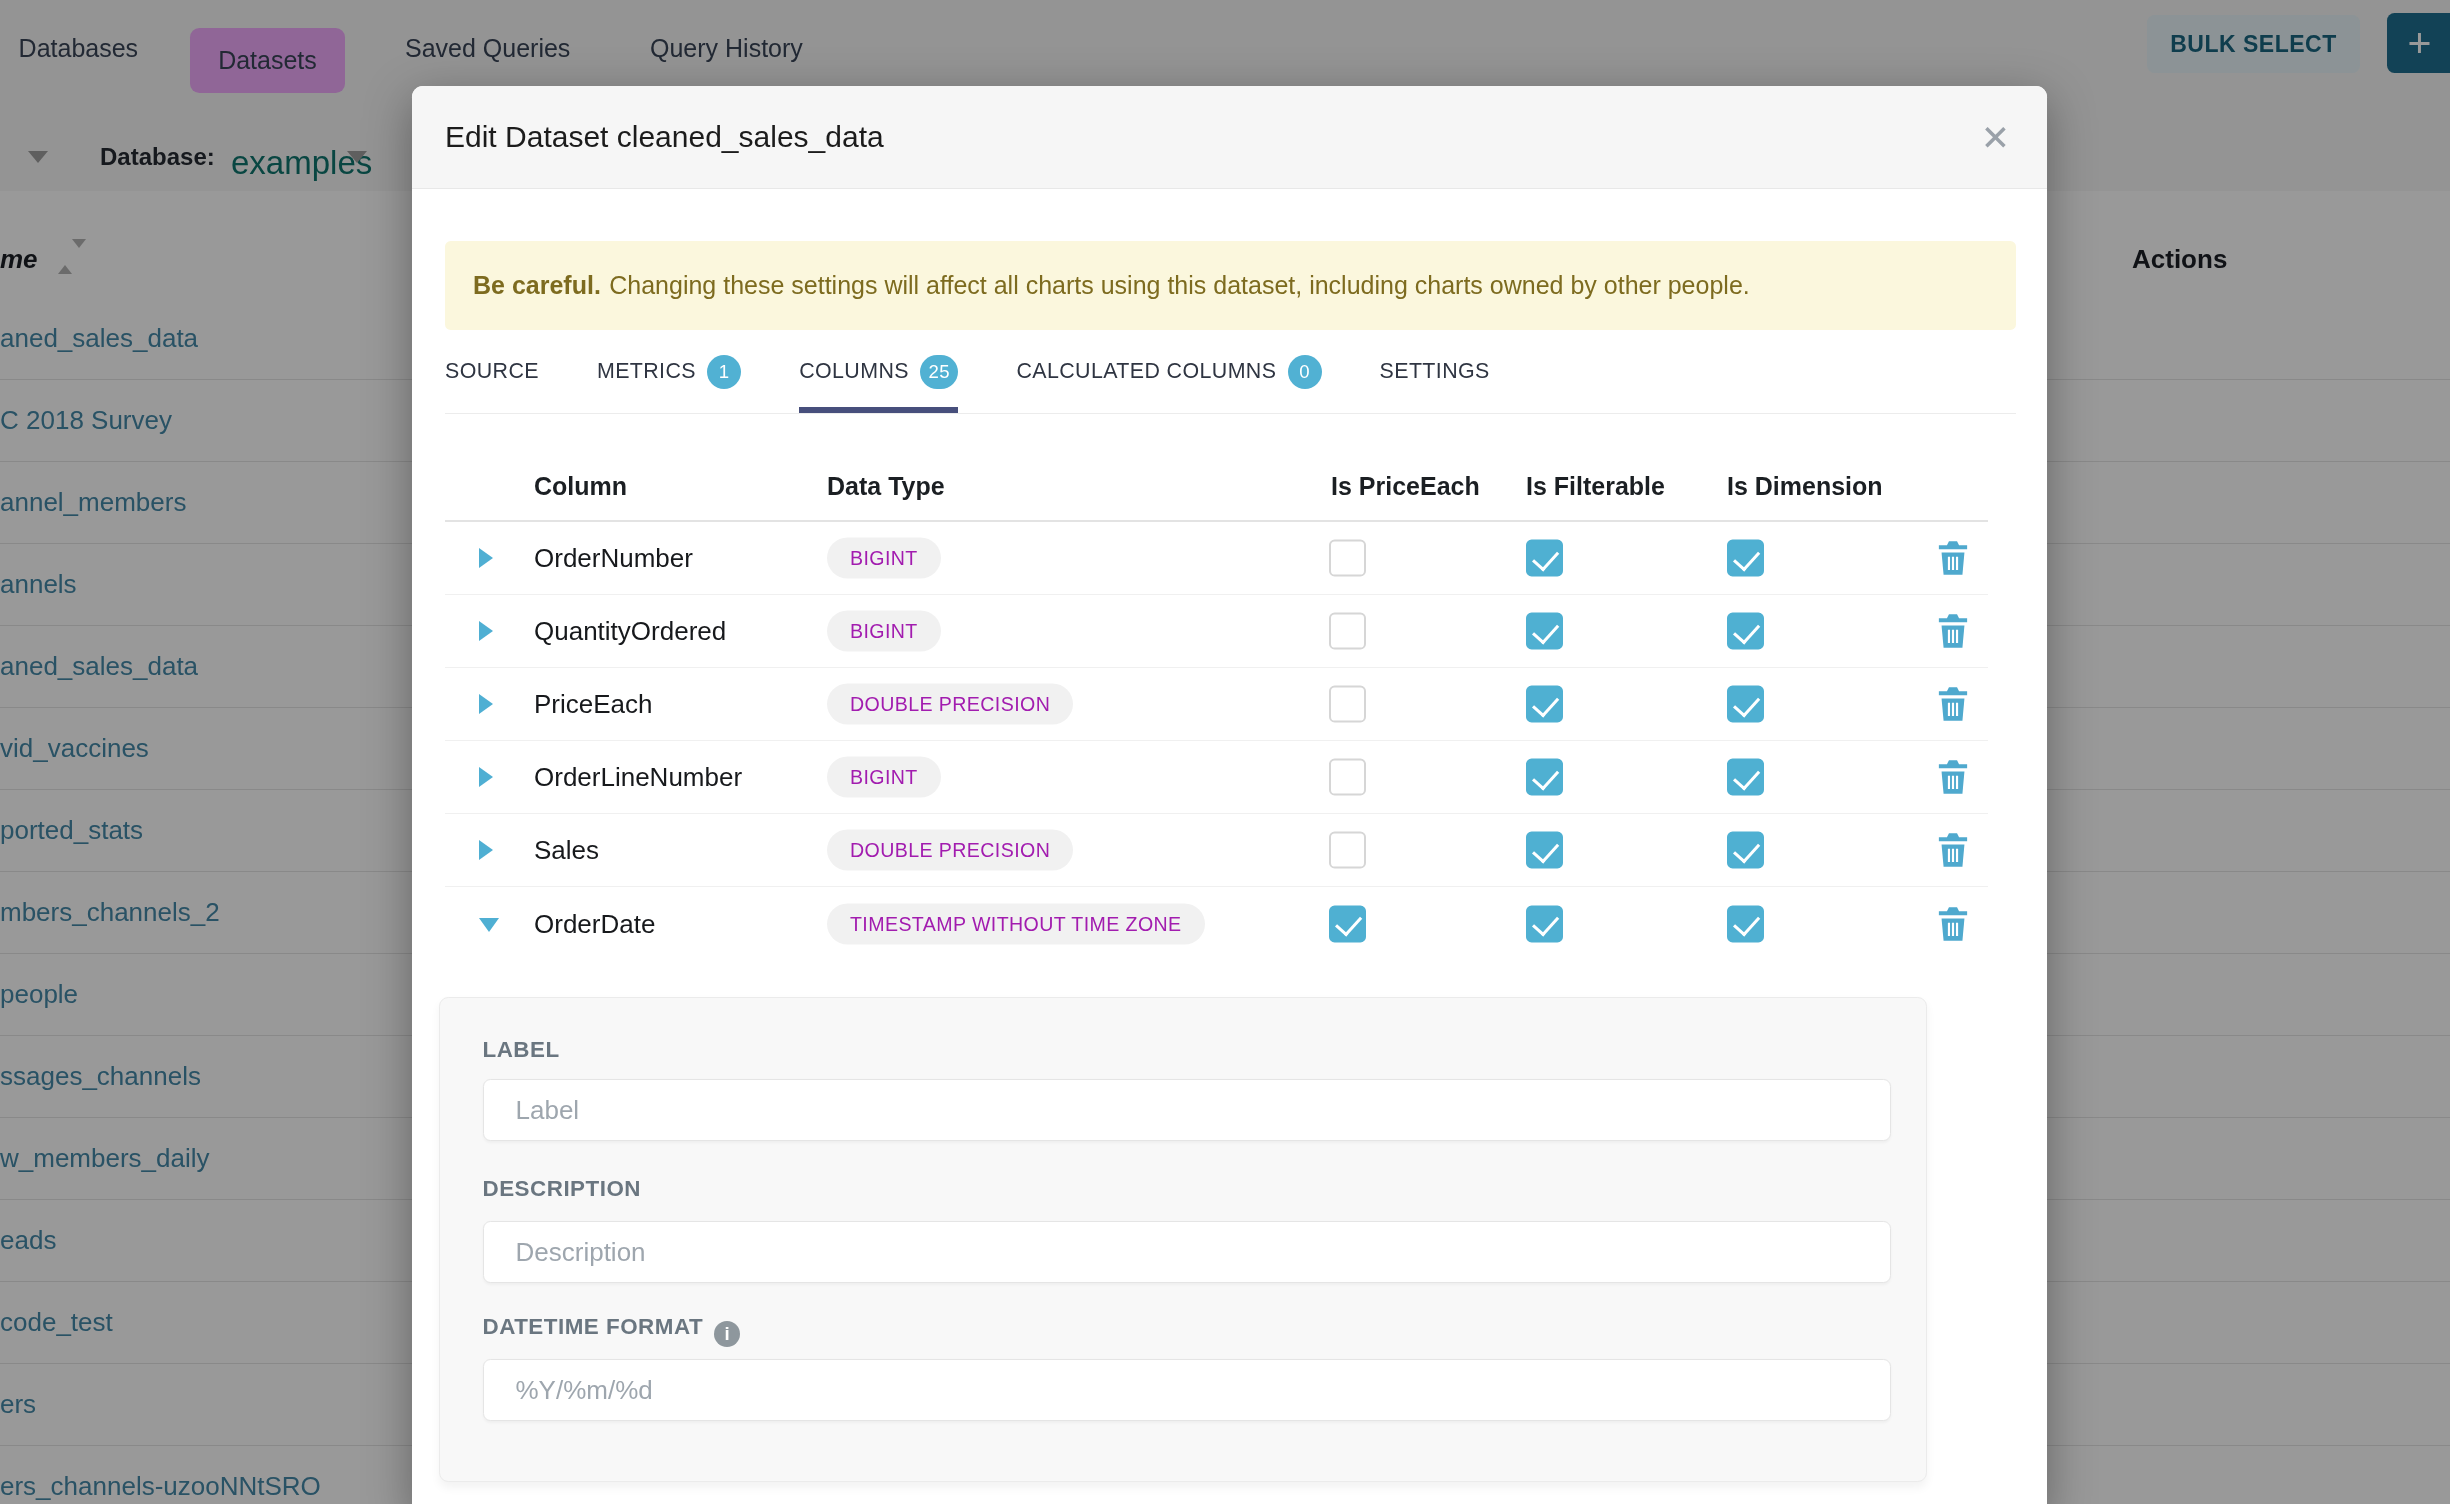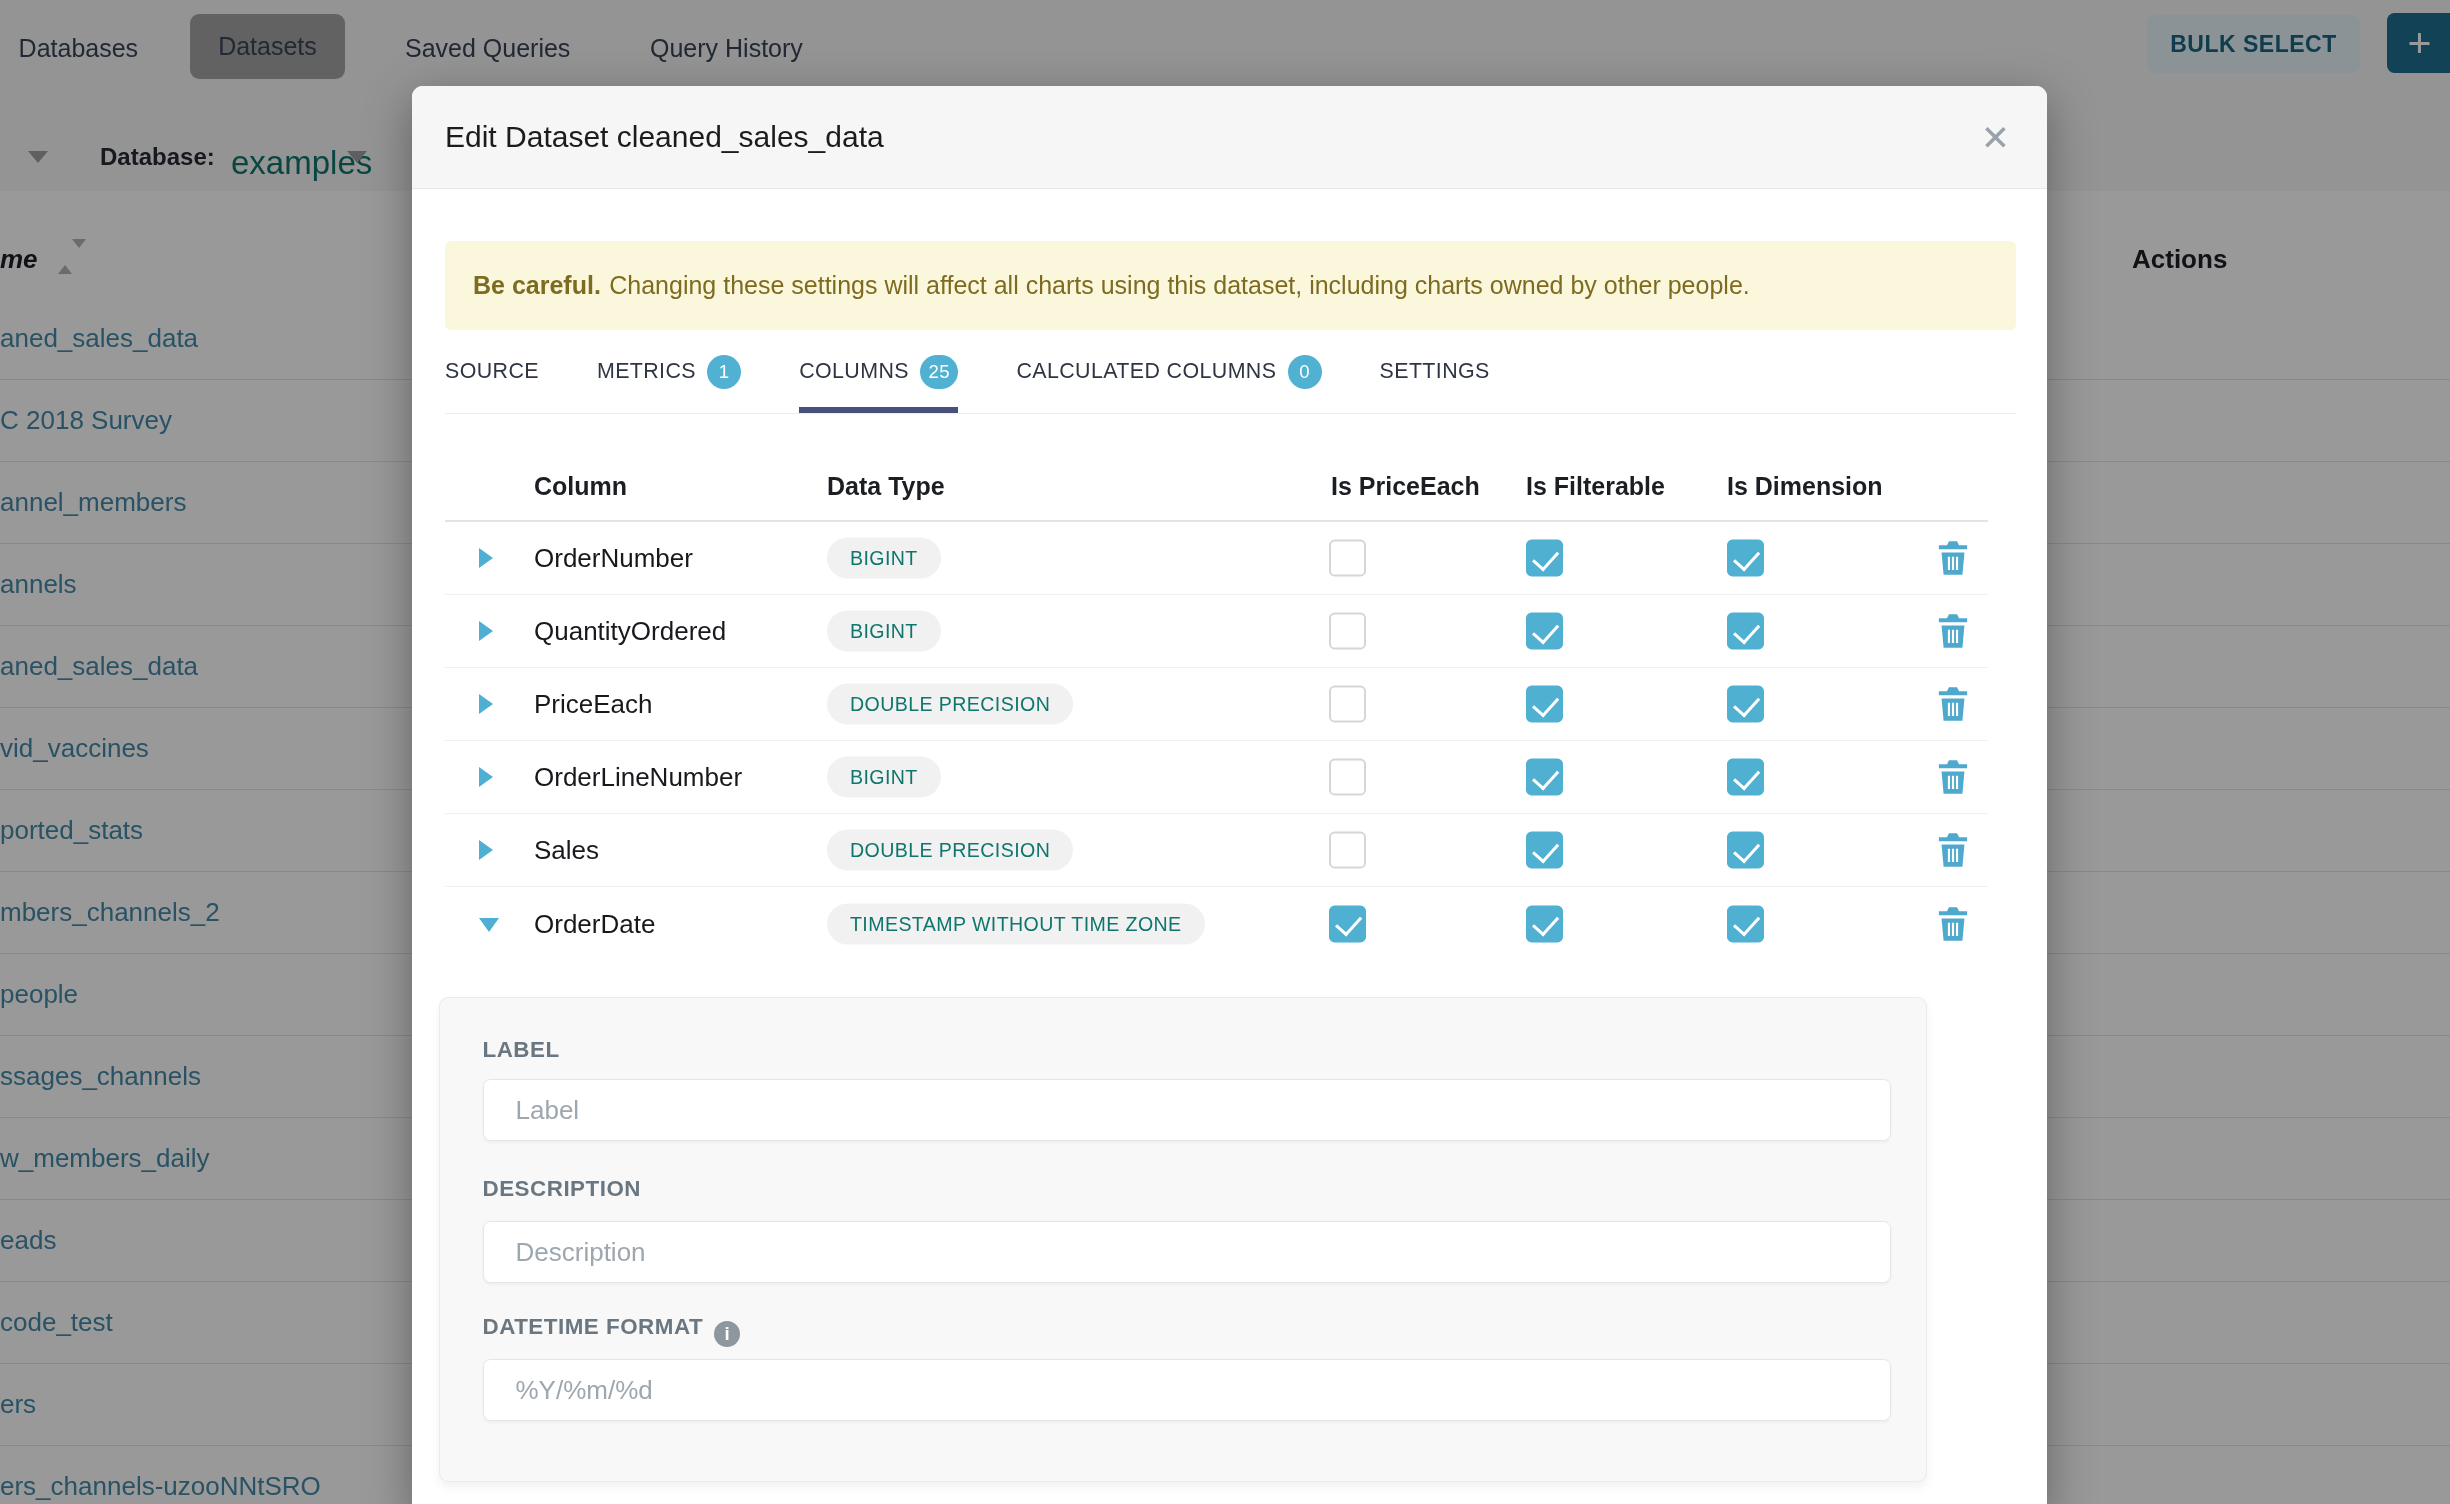--- a/index.html
+++ b/index.html
@@ -7,22 +7,22 @@
   #root {
     position:relative; width:2450px; height:1505px; overflow:hidden;
     background:#F7F7F7; font-family:"Liberation Sans", sans-serif;
   }
 
   
   .topnav { position:absolute; top:0; left:0; width:2450px; height:97px; background:#F7F7F7; }
   .nav-item { position:absolute; top:0; height:97px; display:flex; align-items:center;
               font-size:25px; color:#3A4558; cursor:pointer; }
   .nav-item.n0 { left:18.6px; }
-  .nav-item.n1 { left:190px; top:14px; height:65px; width:155px; justify-content:center;
-                 background:#a3a3a3; border-radius:9.3px; }
+  .nav-item.n1 { left:190px; top:28px; height:65px; width:155px; justify-content:center;
+                 background:#f0abfc; border-radius:9.3px; }
   .nav-item.n2 { left:405px; }
   .nav-item.n3 { left:650px; }
   .btn-bulk { position:absolute; left:2147px; top:15px; width:213px; height:58px;
               background:#E9F6FA; border-radius:7.5px; color:#1A6680; font-size:23px;
               font-weight:bold; letter-spacing:0.5px; display:flex; align-items:center; justify-content:center; }
   .btn-plus { position:absolute; left:2387px; top:13px; width:84px; height:60px;
               background:#1E6F8F; border-radius:7.5px; color:#fff; font-size:41px;
               display:flex; align-items:center; justify-content:flex-start; padding-left:20.5px; }
 
   .caret-down-gray { width:0; height:0; border-left:10.3px solid transparent;
@@ -85,21 +85,21 @@
   .col-row { position:relative; height:73px; border-bottom:0.9px solid #F0F0F0; }
   .col-row.last { border-bottom:none; }
   .caret { position:absolute; left:34px; top:50%; transform:translateY(-50%); width:0; height:0; cursor:pointer; }
   .caret.right { border-top:10.3px solid transparent; border-bottom:10.3px solid transparent;
                  border-left:14px solid #4FAFD3; }
   .caret.down  { border-left:10.3px solid transparent; border-right:10.3px solid transparent;
                  border-top:14px solid #4FAFD3; margin-top:1.9px; }
   .col-name { position:absolute; left:89px; top:50%; transform:translateY(-50%);
               font-size:26px; color:#17191C; white-space:nowrap; }
   .pill { position:absolute; left:382px; top:50%; transform:translateY(-50%); height:41px;
-          border-radius:20.5px; background:#F1F1F1; color:#0f766e; font-size:19.6px; letter-spacing:0.4px;
+          border-radius:20.5px; background:#F1F1F1; color:#a21caf; font-size:19.6px; letter-spacing:0.4px;
           display:flex; align-items:center; padding:12px 23px; white-space:nowrap; }
   .cb { position:absolute; top:50%; transform:translateY(-50%); width:37px; height:37px;
         border-radius:5.6px; background:#fff; border:2.8px solid #D6D6D6; cursor:pointer; }
   .cb.c0 { left:884px; } .cb.c1 { left:1081px; } .cb.c2 { left:1282px; }
   .cb.checked { background:#4FB0D2; border-color:#4FB0D2; }
   .cb.checked::after { content:""; position:absolute; left:10.3px; top:3.7px; width:12px; height:21.4px;
         border-right:3.7px solid #fff; border-bottom:3.7px solid #fff; transform:rotate(42deg); }
   .trash { position:absolute; left:1492px; top:50%; transform:translateY(-50%); cursor:pointer; line-height:0; }
 
   .detail-panel { position:relative; margin-top:37px; margin-left:-6.5px; width:1488px; height:485px;

